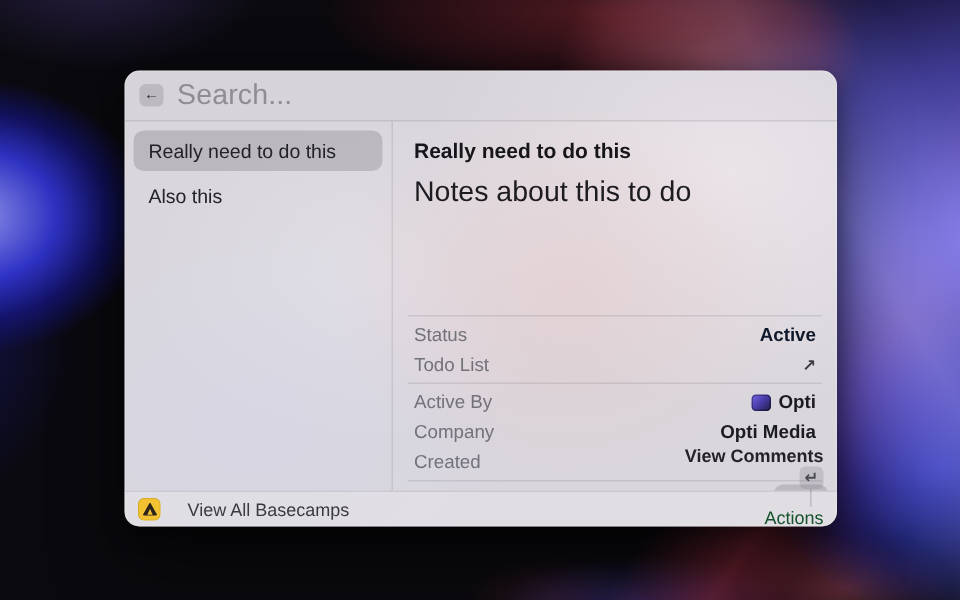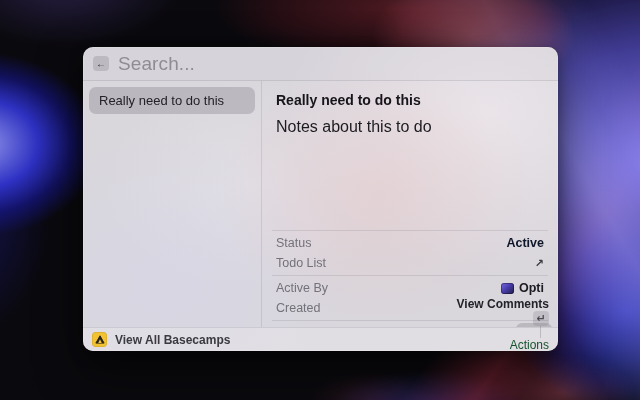--- a/index.html
+++ b/index.html
@@ -72,21 +72,21 @@
   }
   .side-item {
     padding: 6px 10px; border-radius: 7px; font-size: 13px; color: #232228;
     margin-bottom: 3px; white-space: nowrap;
   }
   .side-item.selected { background: rgba(101,98,108,0.26); }
 
   .detail { flex: 1 1 auto; position: relative; overflow: hidden; }
   .detail-main { padding: 11px 14px; }
   .detail-title { font-size: 14px; font-weight: 700; color: #161519; }
-  .detail-notes { font-size: 16px; color: #1c1b20; margin-top: 10px; }
+  .detail-notes { font-size: 19px; color: #1c1b20; margin-top: 10px; }
 
   .metadata { position: absolute; left: 0; right: 0; bottom: 0; margin-top: 27px; }
   .m-divider { height: 1px; background: rgba(60,55,70,0.12); margin: 0 10px; }
   .m-group { padding: 2px 0; }
   .m-row {
     height: 20px; display: flex; align-items: center; justify-content: space-between;
     padding: 0 14px; font-size: 12.5px;
   }
   .m-label { color: #737179; font-weight: 400; }
   .m-value { color: #1c1b21; font-weight: 600; display: flex; align-items: center; gap: 5px; }
@@ -104,21 +104,21 @@
   .footer {
     height: 24px; flex: 0 0 24px; display: flex; align-items: center;
     padding: 0 9px; border-top: 1px solid rgba(60,55,70,0.12);
     background: rgba(235,232,236,0.45); font-size: 12px;
   }
   .bc-icon {
     width: 15px; height: 15px; border-radius: 4px; background: #f2c232;
     display: flex; align-items: center; justify-content: center;
     box-shadow: inset 0 0 0 0.5px rgba(0,0,0,0.15);
   }
-  .footer-left-label { margin-left: 8px; color: #3b3a40; font-weight: bold; }
+  .footer-left-label { margin-left: 18px; color: #3b3a40; }
   .footer-right { margin-left: auto; display: flex; align-items: flex-end; flex-direction: column; }
   .view-comments { font-weight: 700; color: #242329; }
   .keycap {
     min-width: 16px; height: 15px; padding: 0 3px; border-radius: 4px;
     background: rgba(80,77,88,0.16); color: #4c4b52;
     display: flex; align-items: center; justify-content: center;
     font-size: 9.5px; font-weight: 600; margin-left: 6px;
   }
   .keycap.enter { font-size: 11px; }
   .footer-sep { width: 1px; height: 12px; background: rgba(60,55,70,0.22); margin: 0 8px; }
@@ -135,20 +135,21 @@
       <div class="header">
         <div class="back-btn">
           <span>←</span>
         </div>
         <div class="search-placeholder">Search...</div>
       </div>
 
       <div class="body">
         <div class="sidebar">
           <div class="side-item selected">Really need to do this</div>
+          <div class="side-item">Also this</div>
         </div>
 
         <div class="detail">
           <div class="detail-main">
             <div class="detail-title">Really need to do this</div>
             <div class="detail-notes">Notes about this to do</div>
           </div>
 
           <div class="metadata">
             <div class="m-divider"></div>
@@ -165,20 +166,24 @@
               </div>
             </div>
             <div class="m-divider"></div>
             <div class="m-group">
               <div class="m-row">
                 <span class="m-label">Active By</span>
                 <span class="m-value">
                   <span class="avatar"></span>
                   <span>Opti</span>
                 </span>
+              </div>
+              <div class="m-row">
+                <span class="m-label">Company</span>
+                <span class="m-value">Opti Media</span>
               </div>
               <div class="m-row">
                 <span class="m-label">Created</span>
               </div>
             </div>
             <div class="m-divider"></div>
             <div class="clipped-row">
               <div class="clipped-badge"></div>
             </div>
           </div>

